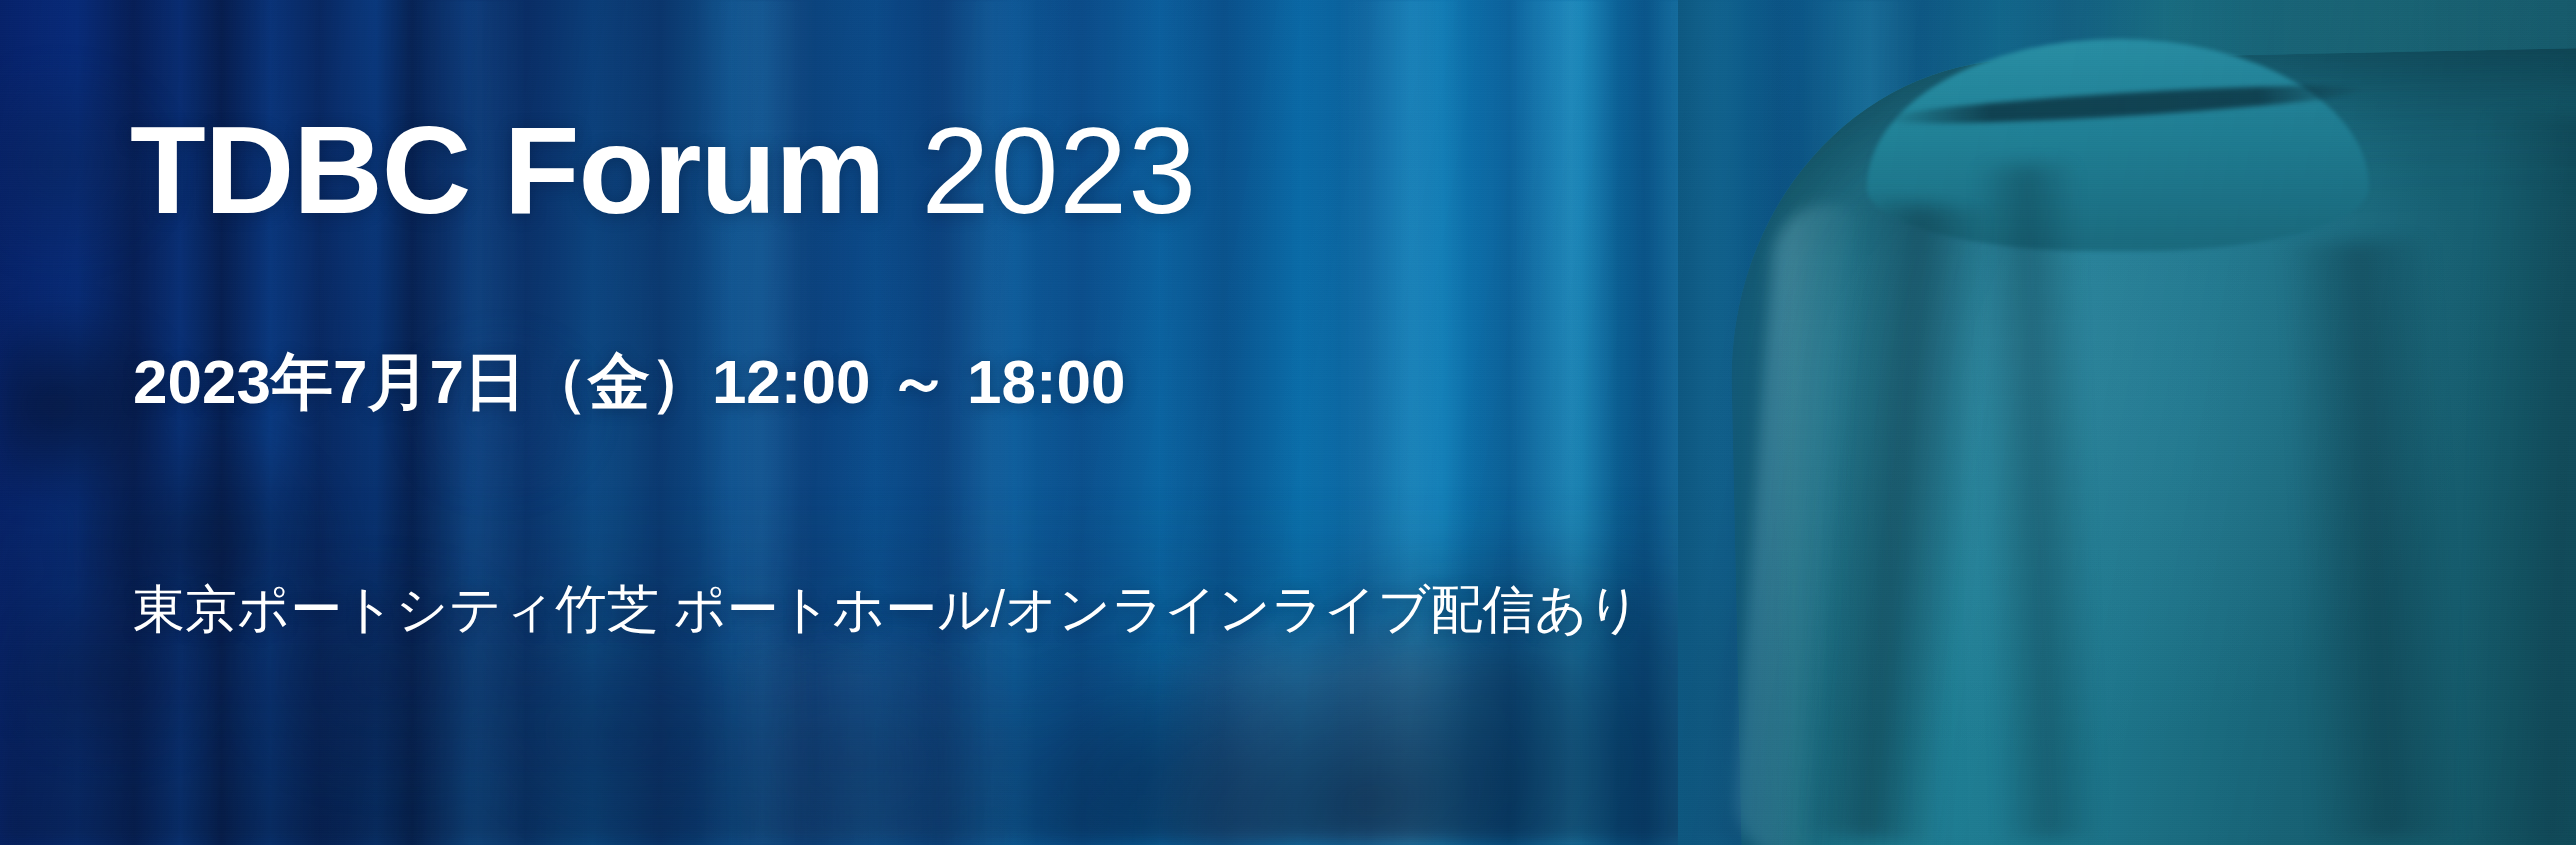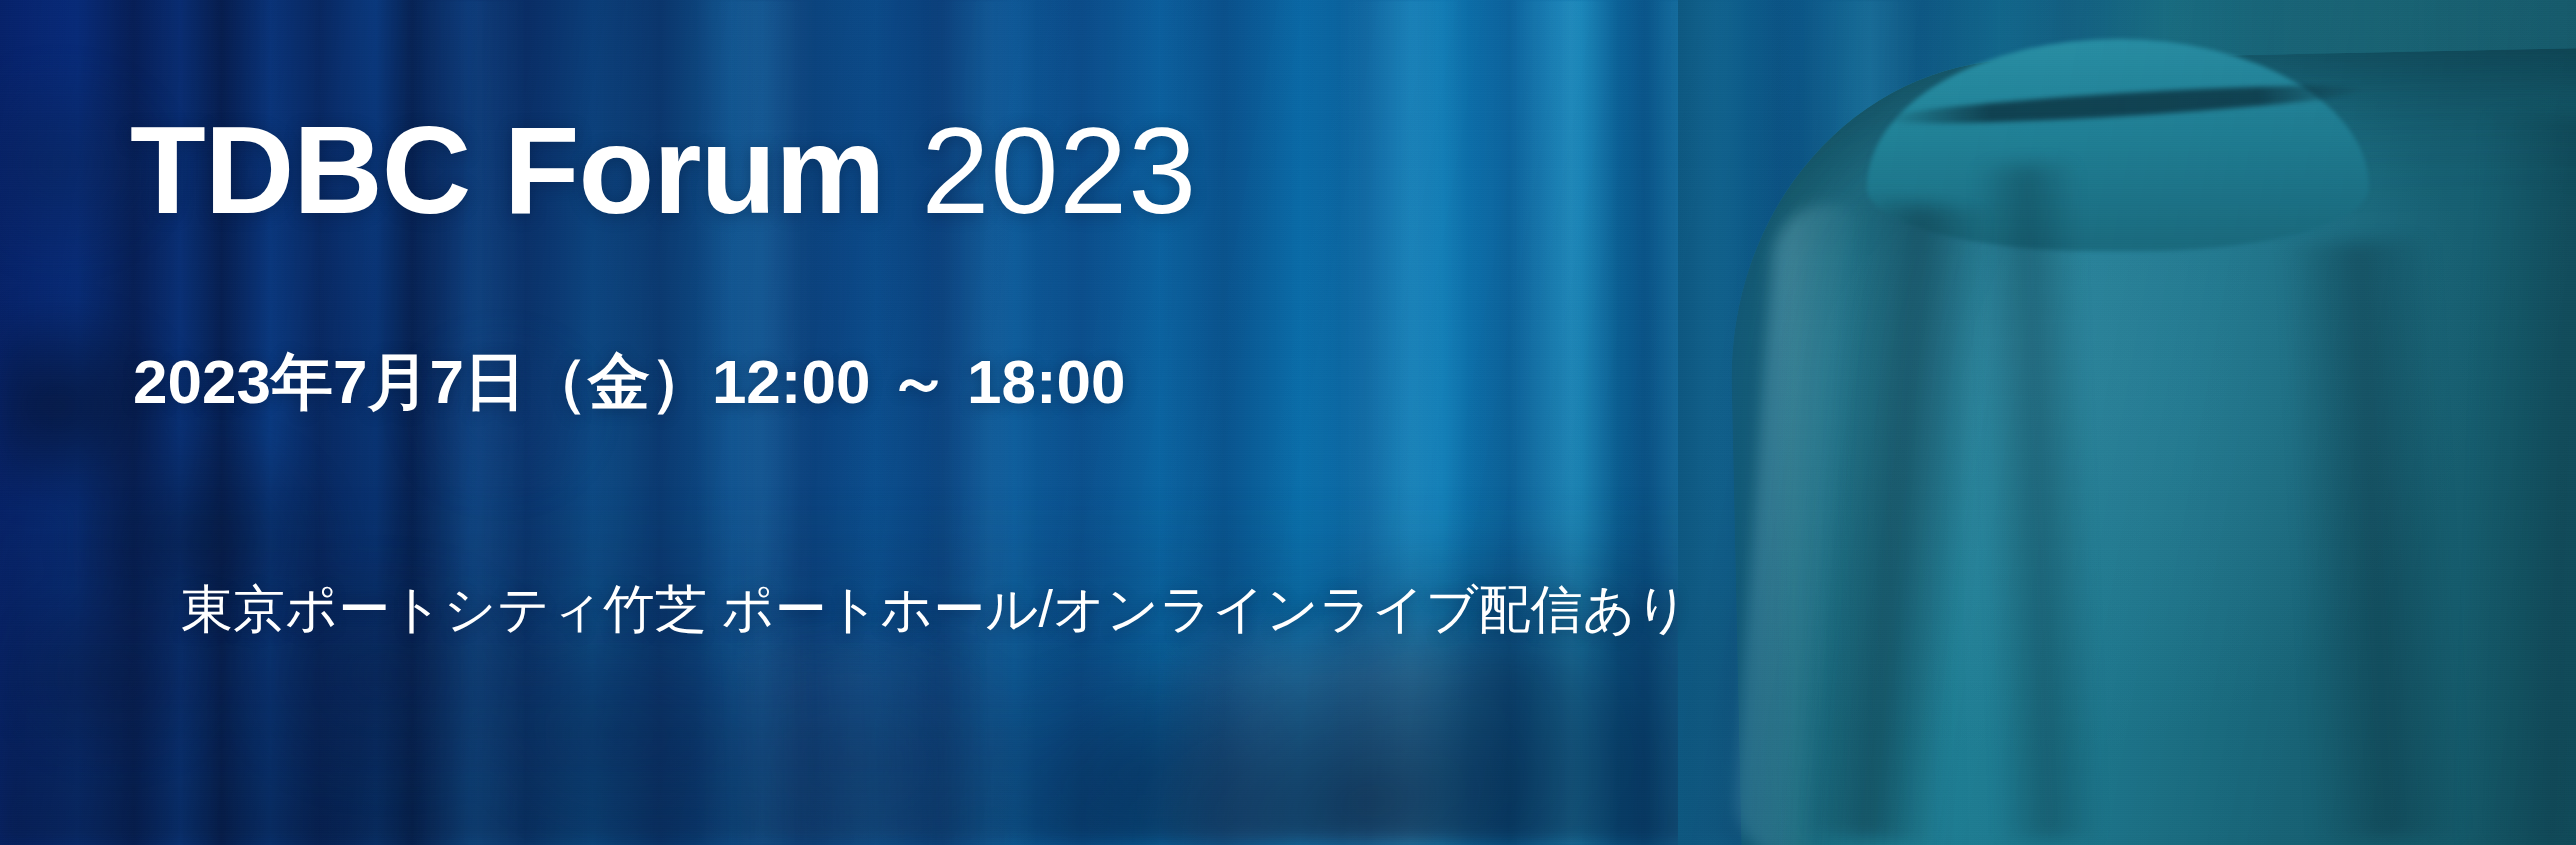--- a/index.html
+++ b/index.html
@@ -305,21 +305,21 @@
   .venue-block {
     position: absolute;
     left: 133px;
     top: 570px;
     font-size: 52px;
     font-weight: 400;
     line-height: 1.5;
     white-space: nowrap;
     text-shadow: 0 1.9px 13.5px rgba(2,24,58,.42);
   }
-  .venue-block .line { display: block; margin-left: 48px; }
+  .venue-block .line { display: block; }
 </style>
 </head>
 <body>
 
 <div id="banner">
 
   <div class="bg-layer" id="bg-base"></div>
   <div class="bg-layer" id="bg-columns"></div>
   <div class="bg-layer" id="bg-crowd"></div>
   <div class="bg-layer" id="bg-props"></div>

